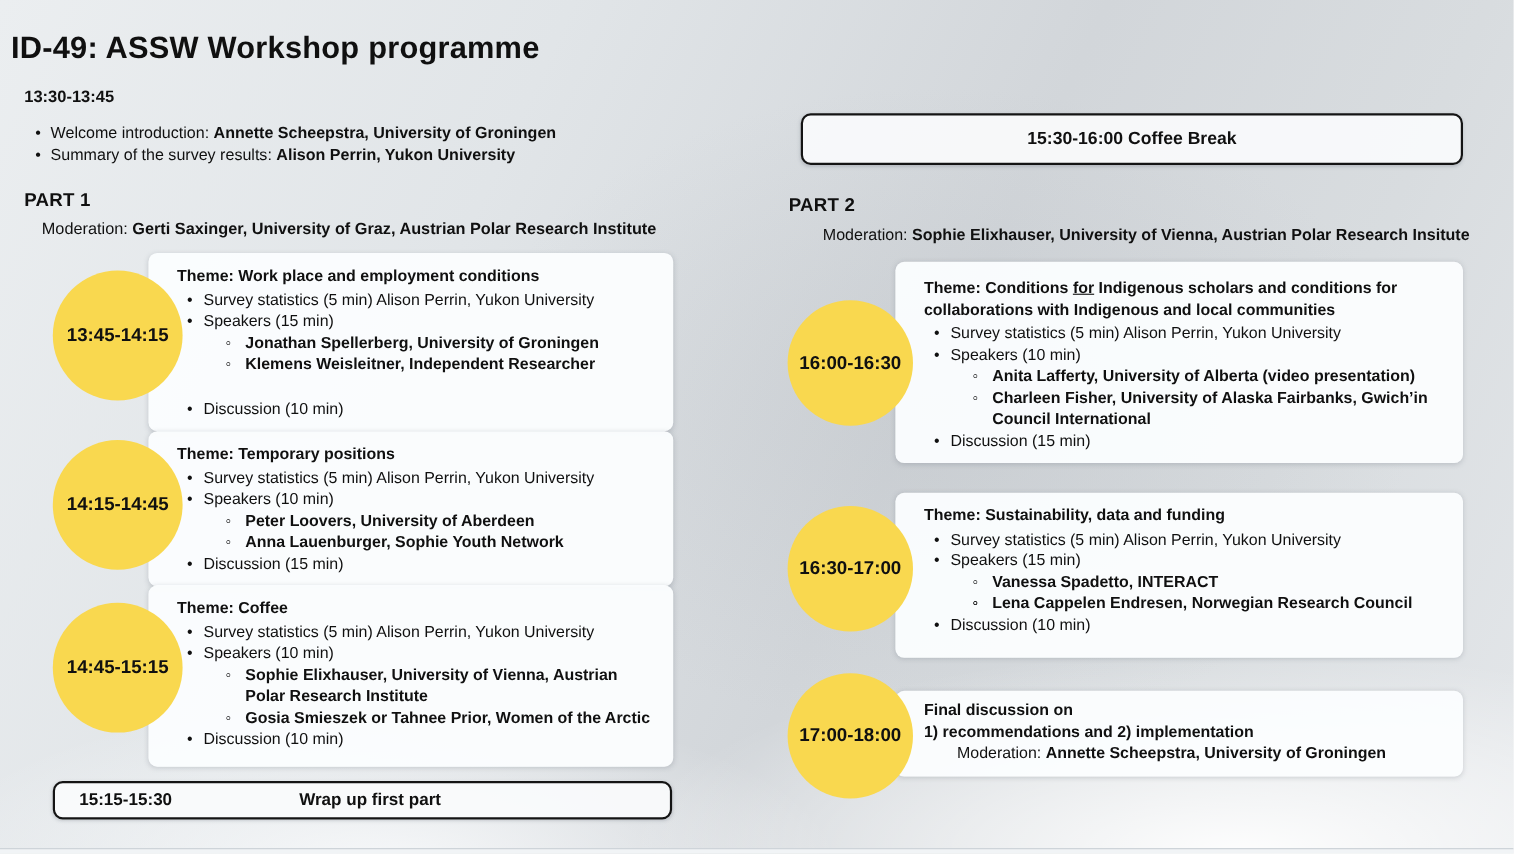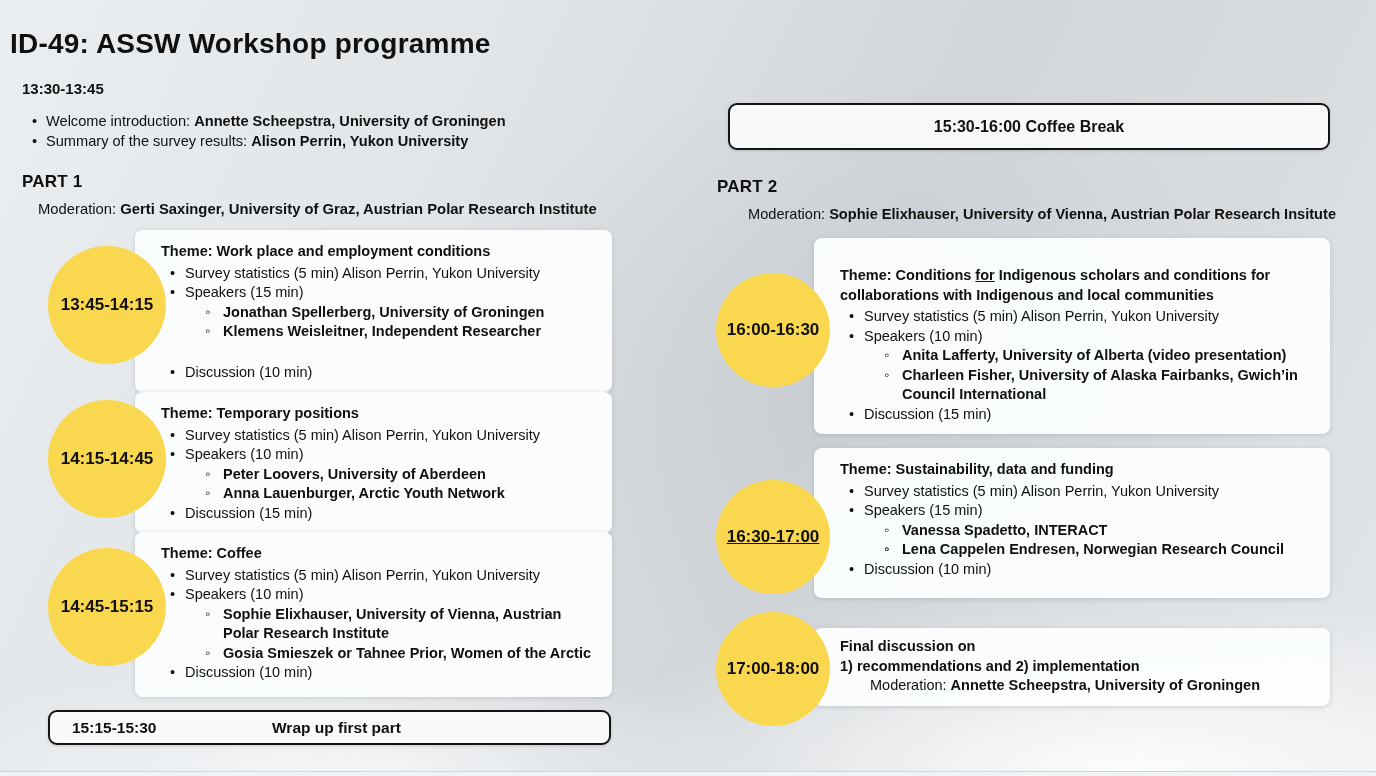--- a/index.html
+++ b/index.html
@@ -54,22 +54,22 @@
     background:#F9D84F;
     display:flex; align-items:center; justify-content:center;
     font-size:17px; font-weight:700; z-index:2;
   }
   .p1 .circle { width:118px; height:118px; }
   .p2 .circle { width:114px; height:114px; }
 
   .pos-l0 { left:48px; top:230px; } .pos-l0 .card{min-height:153px;} .pos-l0 .circle{top:16px;}
   .pos-l1 { left:48px; top:392px; } .pos-l1 .card{min-height:129px;} .pos-l1 .circle{top:8px;}
   .pos-l2 { left:48px; top:532px; } .pos-l2 .card{min-height:165px;} .pos-l2 .circle{top:16px;}
-  .pos-r0 { left:716px; top:238px; } .pos-r0 .card{min-height:182px; padding-top:28px;} .pos-r0 .circle{top:35px;}
-  .pos-r1 { left:716px; top:448px; } .pos-r1 .card{min-height:150px;} .pos-r1 .circle{top:32px;text-decoration:underline;}
+  .pos-r0 { left:716px; top:238px; } .pos-r0 .card{min-height:182px; padding-top:15px;} .pos-r0 .circle{top:35px;}
+  .pos-r1 { left:716px; top:448px; } .pos-r1 .card{min-height:150px;} .pos-r1 .circle{top:12px;}
   .pos-r2 { left:716px; top:628px; } .pos-r2 .card{min-height:78px; padding-top:9px;} .pos-r2 .circle{top:-16px;}
 
   .theme { font-weight:700; margin-bottom:2px; }
   .theme .u { text-decoration:underline; }
   .ln { position:relative; }
   .l1 { padding-left:24px; }
   .l1 > .mk { position:absolute; left:9px; }
   .l2 { padding-left:62px; font-weight:700; }
   .l2 > .mk { position:absolute; left:44px; font-weight:400; }
   .gap { margin-top:21px; }
@@ -114,21 +114,21 @@
       <div class="circle">
         <span>13:45-14:15</span>
       </div>
     </div>
     <div class="session p1 pos-l1">
       <div class="card">
         <div class="theme"><span>Theme: Temporary positions</span></div>
         <div class="ln l1"><span class="mk">•</span><span>Survey statistics (5 min) Alison Perrin, Yukon University</span></div>
         <div class="ln l1"><span class="mk">•</span><span>Speakers (10 min)</span></div>
         <div class="ln l2"><span class="mk">◦</span><span class="b">Peter Loovers, University of Aberdeen</span></div>
-        <div class="ln l2"><span class="mk">◦</span><span class="b">Anna Lauenburger, Arctic Youth Network</span></div>
+        <div class="ln l2"><span class="mk">◦</span><span class="b">Anna Lauenburger, Sophie Youth Network</span></div>
         <div class="ln l1"><span class="mk">•</span><span>Discussion (15 min)</span></div>
       </div>
       <div class="circle">
         <span>14:15-14:45</span>
       </div>
     </div>
     <div class="session p1 pos-l2">
       <div class="card">
         <div class="theme"><span>Theme: Coffee</span></div>
         <div class="ln l1"><span class="mk">•</span><span>Survey statistics (5 min) Alison Perrin, Yukon University</span></div>

